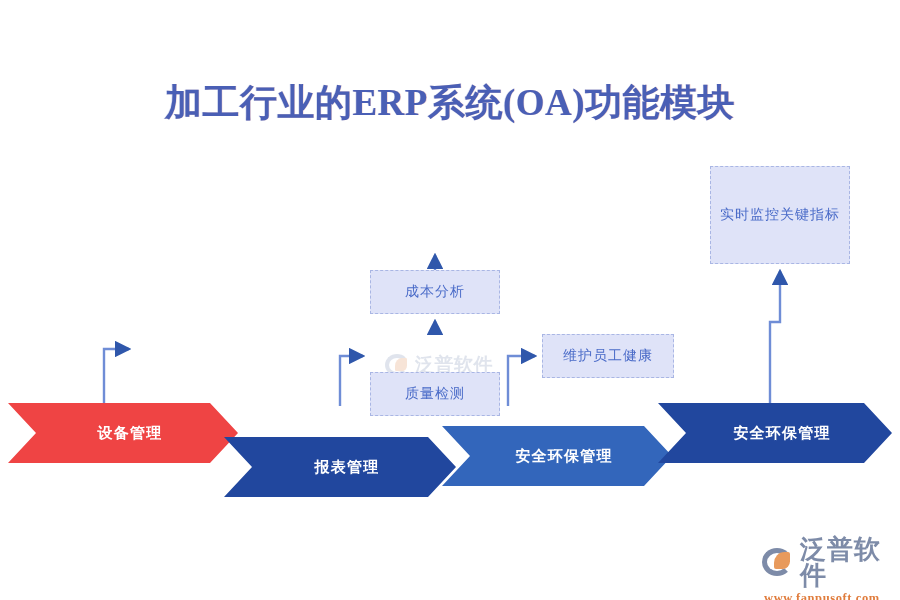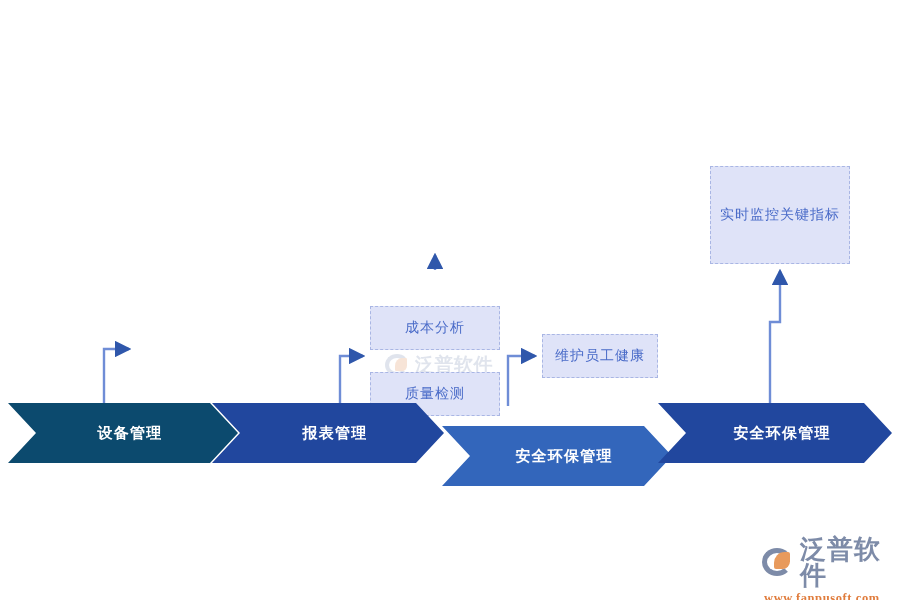--- a/index.html
+++ b/index.html
@@ -98,23 +98,23 @@
     justify-content: center;
     color: #4a6bc8;
     font-size: 14px;
     letter-spacing: 1px;
     white-space: nowrap;
   }
 
   
   #box-usage      { left: 136px; top: 327px; width: 194px; height: 44px; }
   #box-production { left: 370px; top: 204px; width: 130px; height: 44px; }
-  #box-cost       { left: 370px; top: 270px; width: 130px; height: 44px; margin-top: 36px; }
+  #box-cost       { left: 370px; top: 270px; width: 130px; height: 44px; }
   #box-quality    { left: 370px; top: 334px; width: 130px; height: 44px; margin-top: 38px; }
-  #box-health     { left: 542px; top: 334px; width: 116px; height: 44px; }
+  #box-health     { left: 542px; top: 334px; width: 132px; height: 44px; }
   #box-monitor    { left: 710px; top: 166px; width: 140px; height: 98px; font-family: Liberation Serif, serif; }
 
   
   #connectors {
     position: absolute;
     left: 0; top: 0;
     width: 900px; height: 600px;
     pointer-events: none;
   }
 
@@ -131,22 +131,22 @@
     font-weight: 700;
     letter-spacing: 1.2px;
     white-space: nowrap;
     clip-path: polygon(0 0, calc(100% - 28px) 0, 100% 50%, calc(100% - 28px) 100%, 0 100%, 28px 50%);
   }
   .chev.first {
     clip-path: polygon(0 0, calc(100% - 28px) 0, 100% 50%, calc(100% - 28px) 100%, 0 100%, 28px 50%);
   }
   .chev-label { padding-left: 14px; }
 
-  #chev-0 { left: 8px;   width: 230px; background: #0c4a6e; }
-  #chev-1 { left: 212px; width: 232px; background: #21479e; }
+  #chev-0 { left: 8px;   width: 230px; background: #ef4444; }
+  #chev-1 { left: 224px; width: 232px; background: #21479e; margin-top: 34px; }
   #chev-2 { left: 442px; width: 230px; background: #3366bb; margin-top: 23px; }
   #chev-3 { left: 658px; width: 234px; background: #21479e; }
 
   
   .brand {
     position: absolute;
     left: 762px;
     top: 536px;
     width: 130px;
     height: 54px;
@@ -193,20 +193,21 @@
     font-weight: 700;
     color: #e07c3c;
     letter-spacing: 0.6px;
   }
 </style>
 </head>
 <body>
 
 <div id="canvas">
 
+  <div class="title">加工行业的ERP系统(OA)功能模块</div>
 
   <div class="watermark">
     <div class="wm-row">
       <div class="wm-mark">
         <div class="arc"></div>
         <div class="wedge"></div>
       </div>
       <div class="wm-text">泛普软件</div>
     </div>
     <div class="wm-sub">FANPU SOFTWARE</div>

